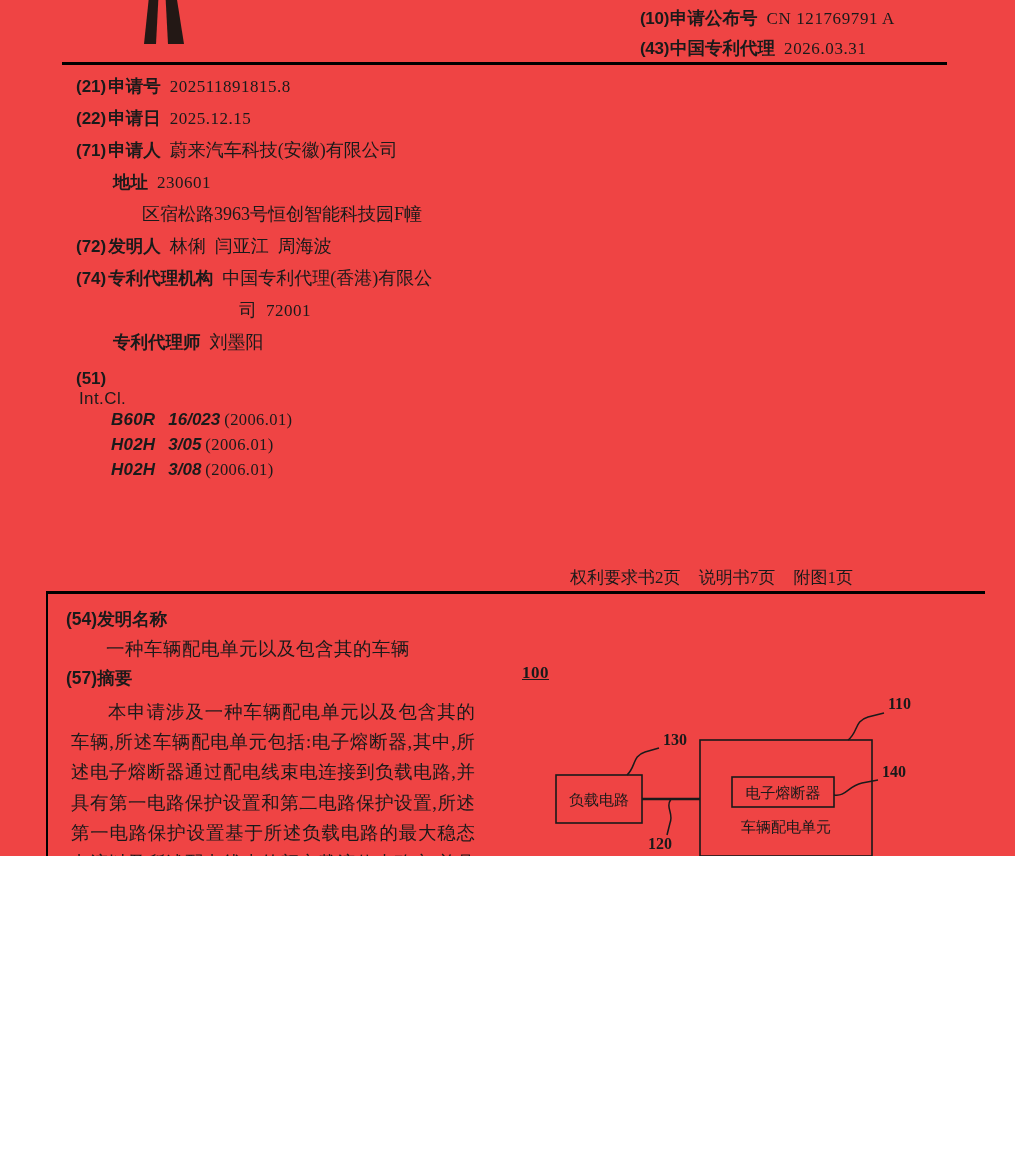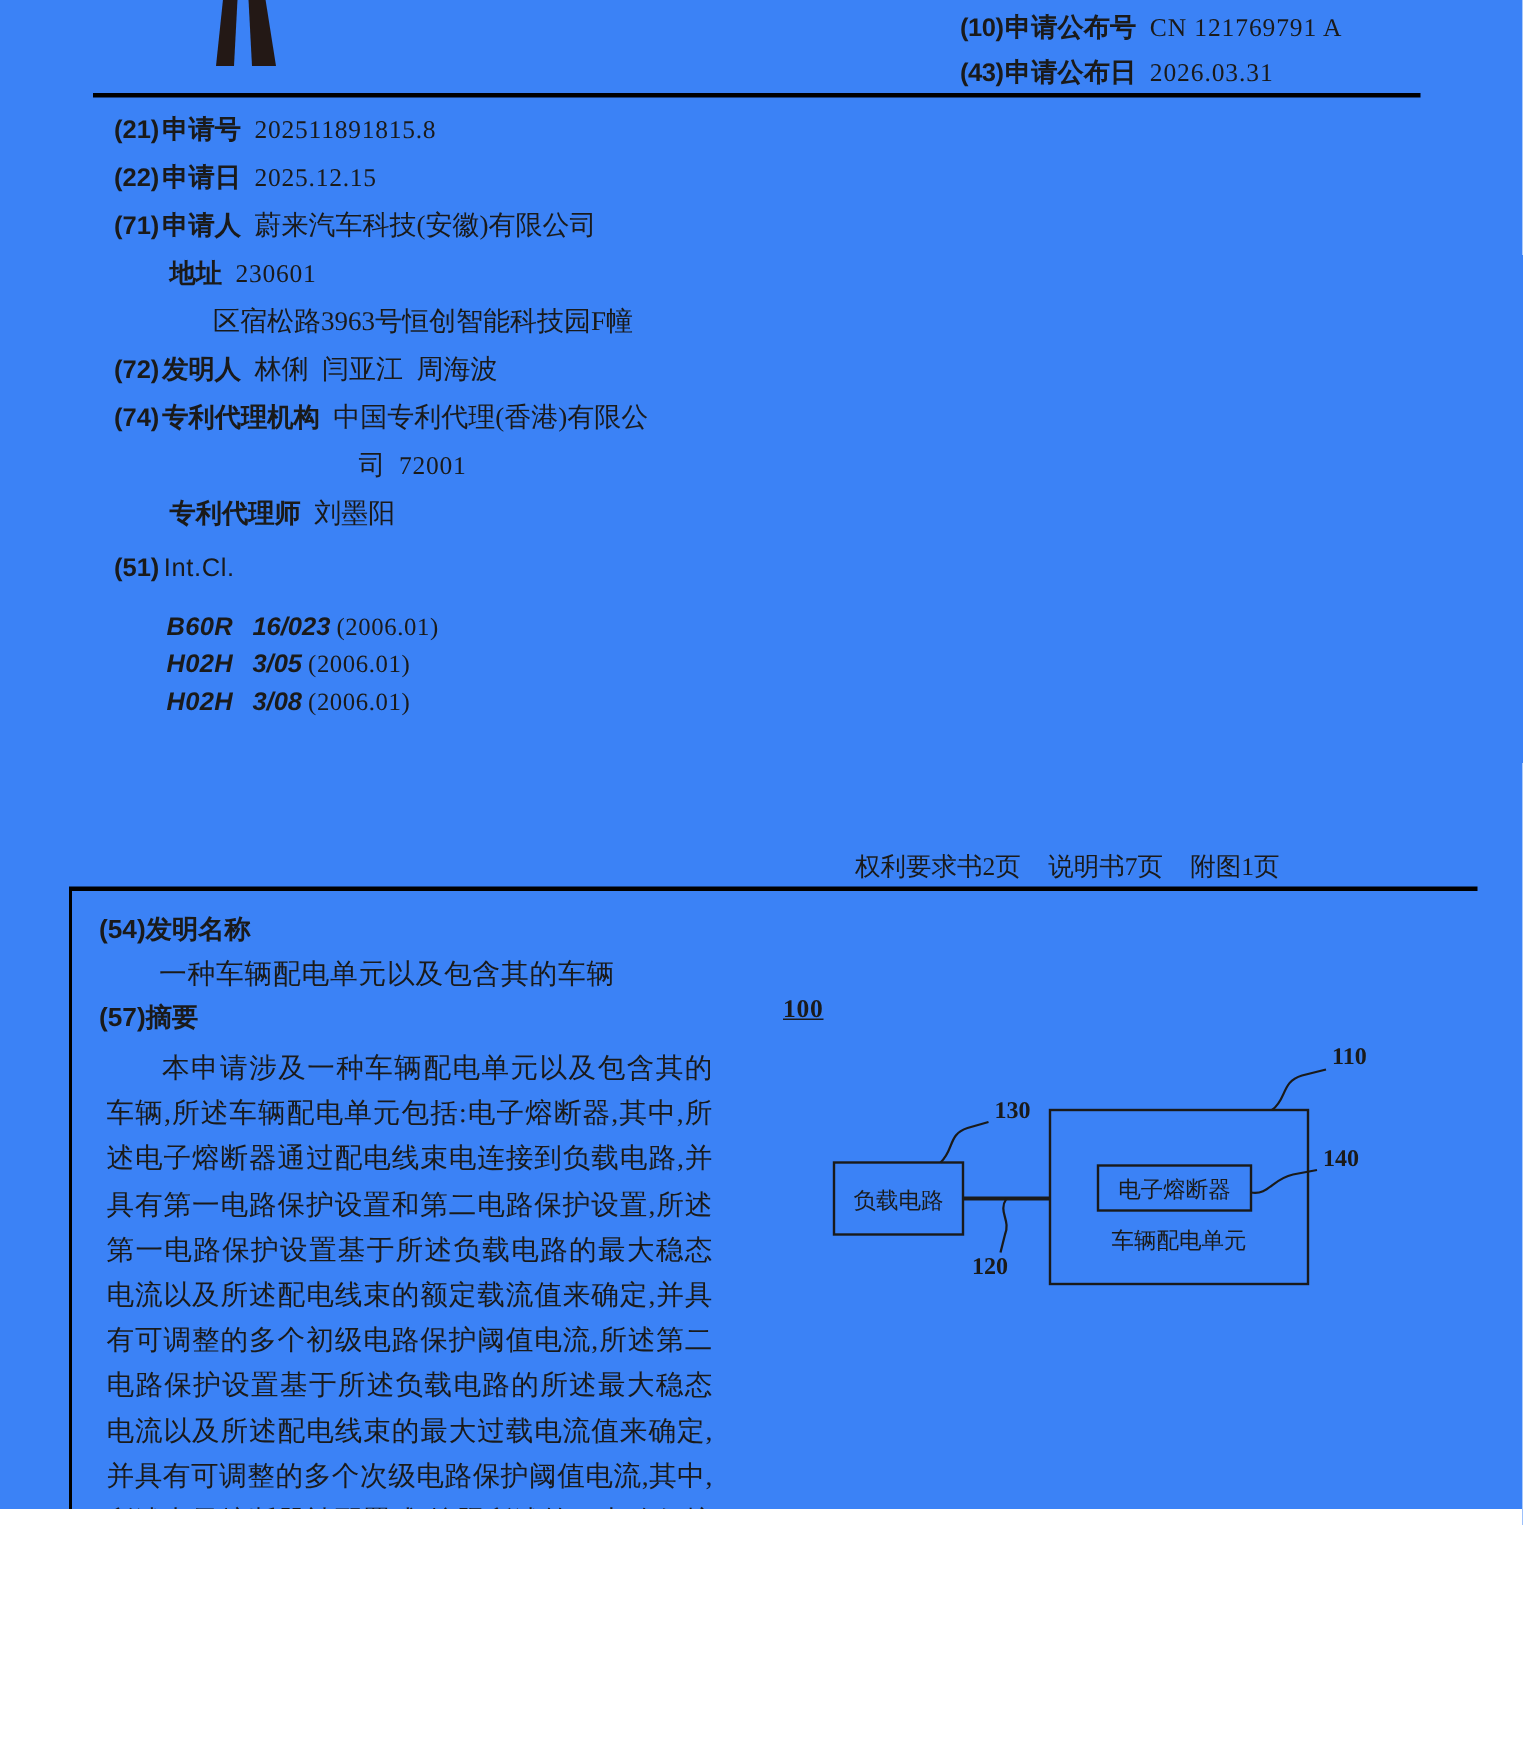--- a/index.html
+++ b/index.html
@@ -8,23 +8,23 @@
     padding: 0;
     background: #ffffff;
   }
   body {
     font-family: "Liberation Serif", "DejaVu Serif", serif;
     color: #1a1a1a;
   }
   #page {
     position: relative;
     width: 1015px;
-    height: 1006px;
+    height: 856px;
     overflow: hidden;
-    background: #3b82f6;
+    background: #ef4444;
   }
 
   
   .emblem {
     position: absolute;
     left: 96px;
     top: -52px;
     width: 120px;
     height: 96px;
   }
@@ -130,21 +130,22 @@
   .bib-indent-3 { padding-left: 66px; }
   .bib-cont {
     font-family: "Liberation Serif", "DejaVu Serif", serif;
     font-size: 18px;
   }
 
   
   .ipc-head {
     display: flex;
     align-items: flex-start;
-    margin-bottom: 19px;
+    margin-bottom: 1px;
+    flex-direction: column;
   }
   .ipc-head .lbl {
     font-family: "Liberation Sans", "DejaVu Sans", sans-serif;
     font-size: 17px;
     font-weight: normal;
     margin-left: 3px;
     letter-spacing: 0.4px;
   }
   .ipc-row {
     padding-left: 35px;
@@ -291,21 +292,21 @@
   </div>
 
   <div class="pub-block">
     <div class="pub-line">
       <span class="pub-code">(10)</span>
       <span class="pub-label">申请公布号</span>
       <span class="pub-value">CN 121769791 A</span>
     </div>
     <div class="pub-line">
       <span class="pub-code">(43)</span>
-      <span class="pub-label">申请公布日</span>
+      <span class="pub-label">中国专利代理</span>
       <span class="pub-value">2026.03.31</span>
     </div>
   </div>
 
   <div class="rule-top"></div>
 
   <div class="biblio">
 
     <div class="bib-row">
       <span class="bib-tag">(21)</span>

